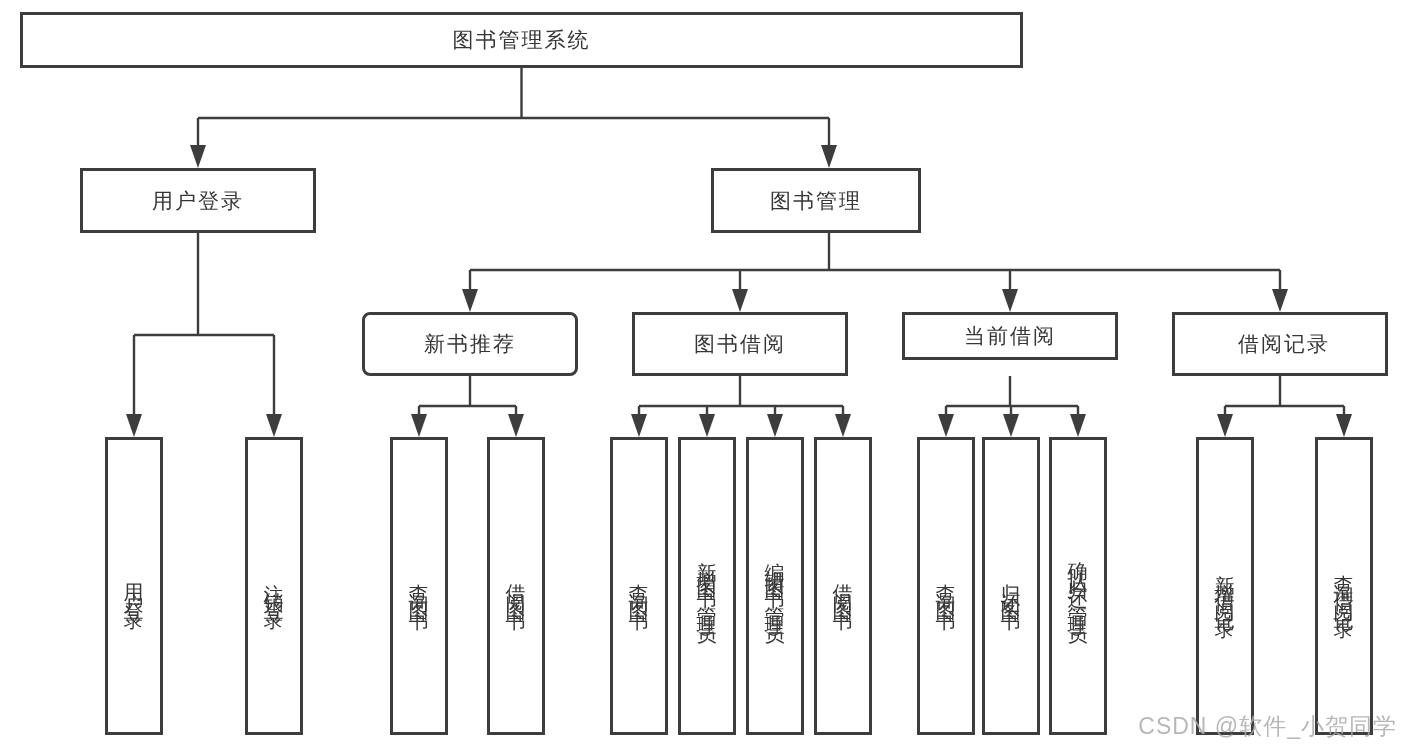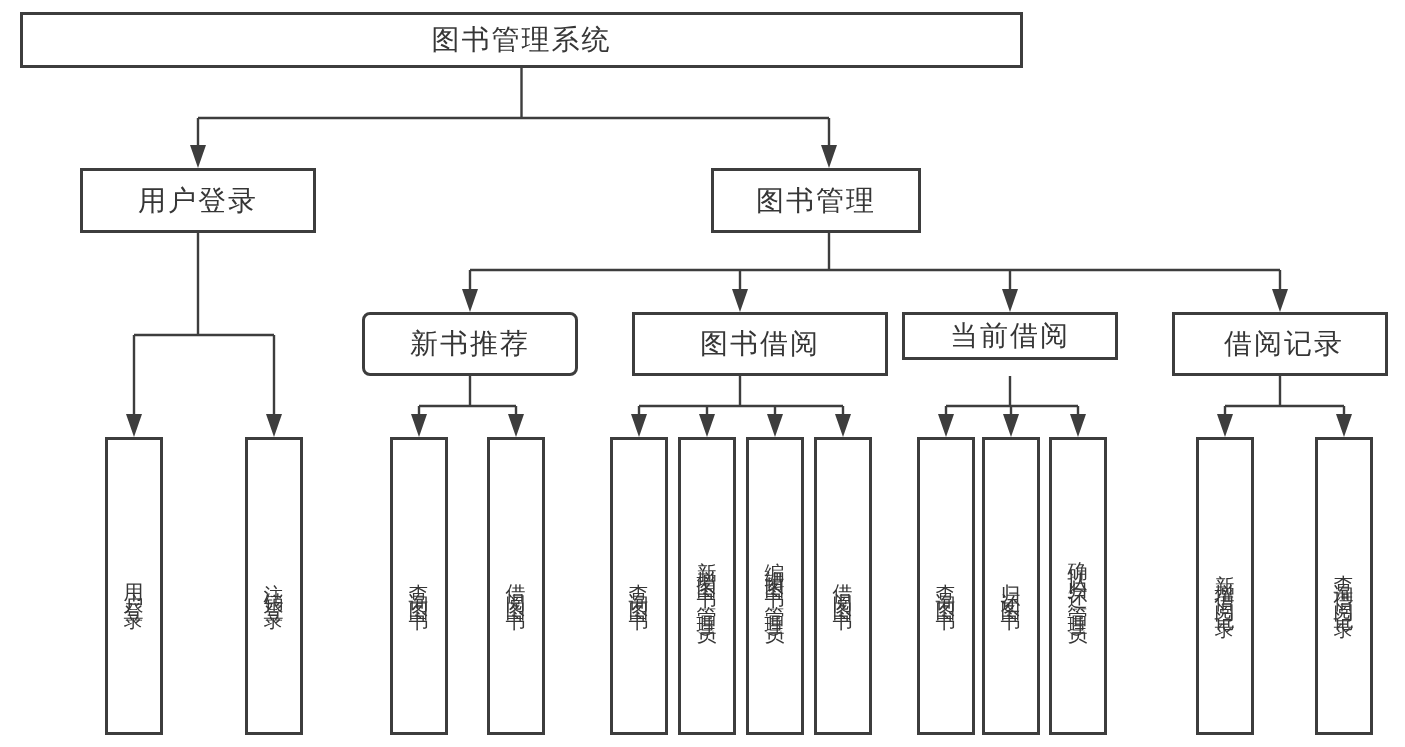--- a/index.html
+++ b/index.html
@@ -6,21 +6,21 @@
   .canvas {
     position:relative; width:1405px; height:747px; background:#ffffff;
     font-family:"Liberation Sans", sans-serif; overflow:hidden;
   }
   .node {
     position:absolute; box-sizing:border-box;
     border:3px solid #3d3d3d; background:#ffffff;
     display:flex; align-items:center; justify-content:center;
     color:#363636;
   }
-  .node.h { font-size:28px; letter-spacing:2px; }
+  .node.h { font-size:21px; letter-spacing:2px; }
   .node.v {
     width:58px; height:298px;
     writing-mode:vertical-rl;
     font-size:20px; letter-spacing:9px; line-height:1;
   }
   .edges { position:absolute; left:0; top:0; pointer-events:none; }
   .edges path { fill:none; stroke:#3d3d3d; stroke-width:2.4; }
   .edges polygon { fill:#3d3d3d; stroke:none; }
   .watermark {
     position:absolute; top:711px; right:8px; z-index:5;
@@ -82,21 +82,21 @@
   <div class="node h" style="left:80px; top:168px; width:236px; height:65px;">
     <span>用户登录</span>
   </div>
   <div class="node h" style="left:711px; top:168px; width:210px; height:65px;">
     <span>图书管理</span>
   </div>
 
   <div class="node h" style="left:362px; top:312px; width:216px; height:64px;border-radius:8px;">
     <span>新书推荐</span>
   </div>
-  <div class="node h" style="left:632px; top:312px; width:256px; height:64px;">
+  <div class="node h" style="left:632px; top:312px; width:216px; height:64px;">
     <span>图书借阅</span>
   </div>
   <div class="node h" style="left:902px; top:312px; width:216px; height:48px;">
     <span>当前借阅</span>
   </div>
   <div class="node h" style="left:1172px; top:312px; width:216px; height:64px;padding-left:8px;">
     <span>借阅记录</span>
   </div>
 
   <div class="node v" style="left:105px; top:437px;">
@@ -136,14 +136,15 @@
     <span>确认归还（管理员）</span>
   </div>
 
   <div class="node v" style="left:1196px; top:437px;">
     <span>新增借阅记录</span>
   </div>
   <div class="node v" style="left:1315px; top:437px;">
     <span>查询借阅记录</span>
   </div>
 
+  <div class="watermark">CSDN @软件_小贺同学</div>
 
 </div>
 
 </body></html>

